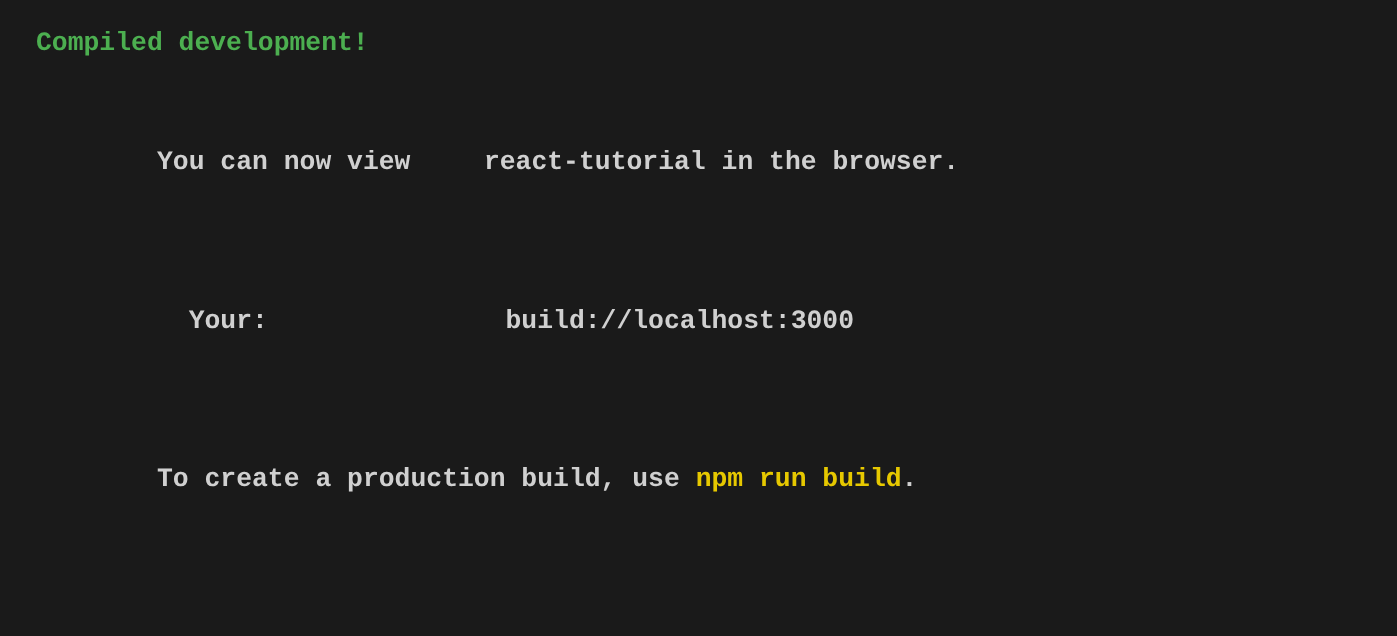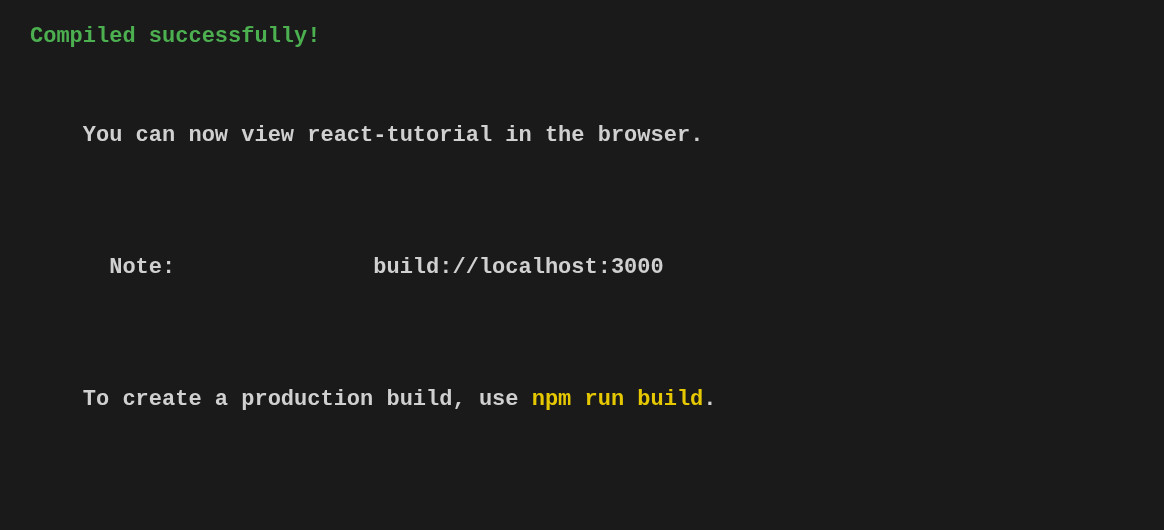--- a/index.html
+++ b/index.html
@@ -34,44 +34,45 @@
     .green {
       color: #4caf50;
     }
 
     .yellow {
       color: #e6c800;
     }
 
     .white {
       color: #d0d0d0;
+      margin-left: 48px;
     }
 
     .spacer {
       display: block;
       height: 1.5em;
     }
   </style>
 </head>
 <body>
 
 <div class="terminal-output">
 
-  <span class="line green">Compiled successfully!</span>
+  <span class="line green">Compiled development!</span>
 
   <span class="spacer"></span>
 
   <span class="line white">
     <span>You can now view </span><span class="white" style="font-weight:bolder;">react-tutorial</span><span> in the browser.</span>
   </span>
 
   <span class="spacer"></span>
 
   <span class="line white">
-    <span>  Note:               </span><span>build://localhost:3000</span>
+    <span>  Your:               </span><span>build://localhost:3000</span>
   </span>
 
 
   <span class="spacer"></span>
 
 
   <span class="line white">
     <span>To create a production build, use </span><span class="yellow">npm run build</span><span>.</span>
   </span>
 

